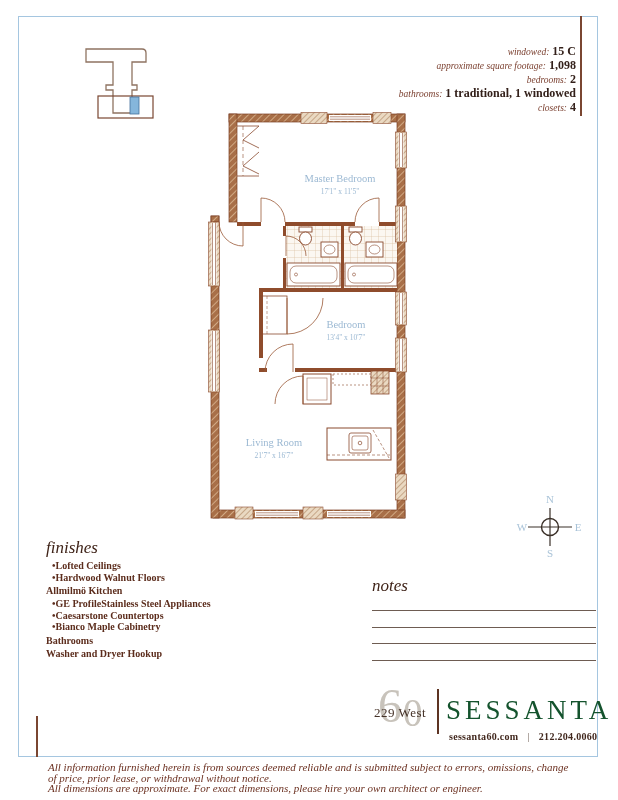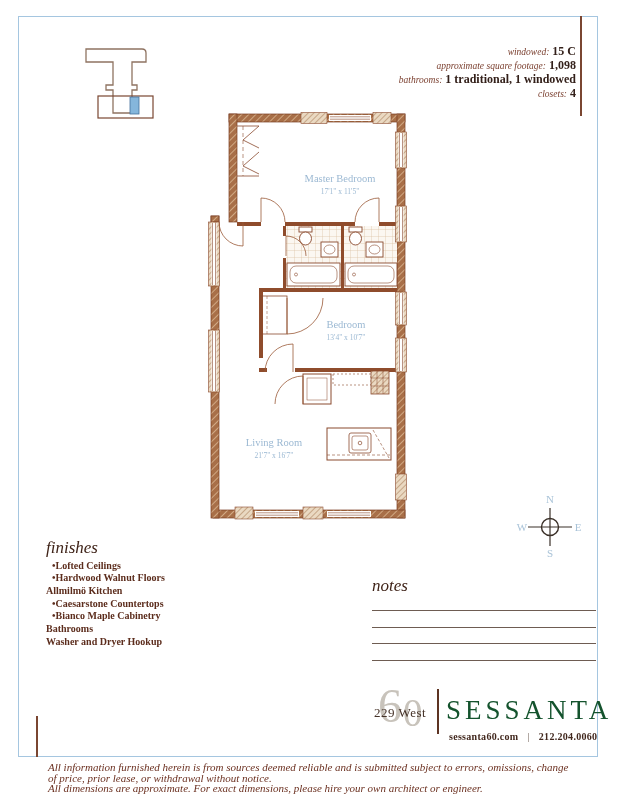--- a/index.html
+++ b/index.html
@@ -69,20 +69,23 @@
     <rect x="25" y="56" width="55" height="22" fill="none" stroke="#7a4631" stroke-width="1.2"></rect>
     <rect x="57" y="57" width="9" height="17" fill="#85b6db" stroke="#44719c" stroke-width="0.8"></rect>
   </svg>
 
   <div class="info">
     <div class="info-row">
       <span class="info-label">windowed:</span><span class="info-value">15 C</span>
     </div>
     <div class="info-row">
       <span class="info-label">approximate square footage:</span><span class="info-value">1,098</span>
+    </div>
+    <div class="info-row">
+      <span class="info-label">bedrooms:</span><span class="info-value">2</span>
     </div>
     <div class="info-row">
       <span class="info-label">bathrooms:</span><span class="info-value">1 traditional, 1 windowed</span>
     </div>
     <div class="info-row">
       <span class="info-label">closets:</span><span class="info-value">4</span>
     </div>
   </div>
 
   <svg class="floor-plan" width="218" height="424" viewBox="0 0 218 424">
@@ -267,20 +270,21 @@
     <div class="script-header">finishes</div>
     <div class="fin-group">
       <ul class="fin-list">
         <li>Lofted Ceilings</li>
         <li>Hardwood Walnut Floors</li>
       </ul>
     </div>
     <div class="fin-group">
       <div class="fin-title">Allmilmö Kitchen</div>
       <ul class="fin-list">
+        <li>GE ProfileStainless Steel Appliances</li>
         <li>Caesarstone Countertops</li>
         <li>Bianco Maple Cabinetry</li>
       </ul>
     </div>
     <div class="fin-group">
       <div class="fin-title">Bathrooms</div>
     </div>
     <div class="fin-group">
       <div class="fin-title">Washer and Dryer Hookup</div>
     </div>

